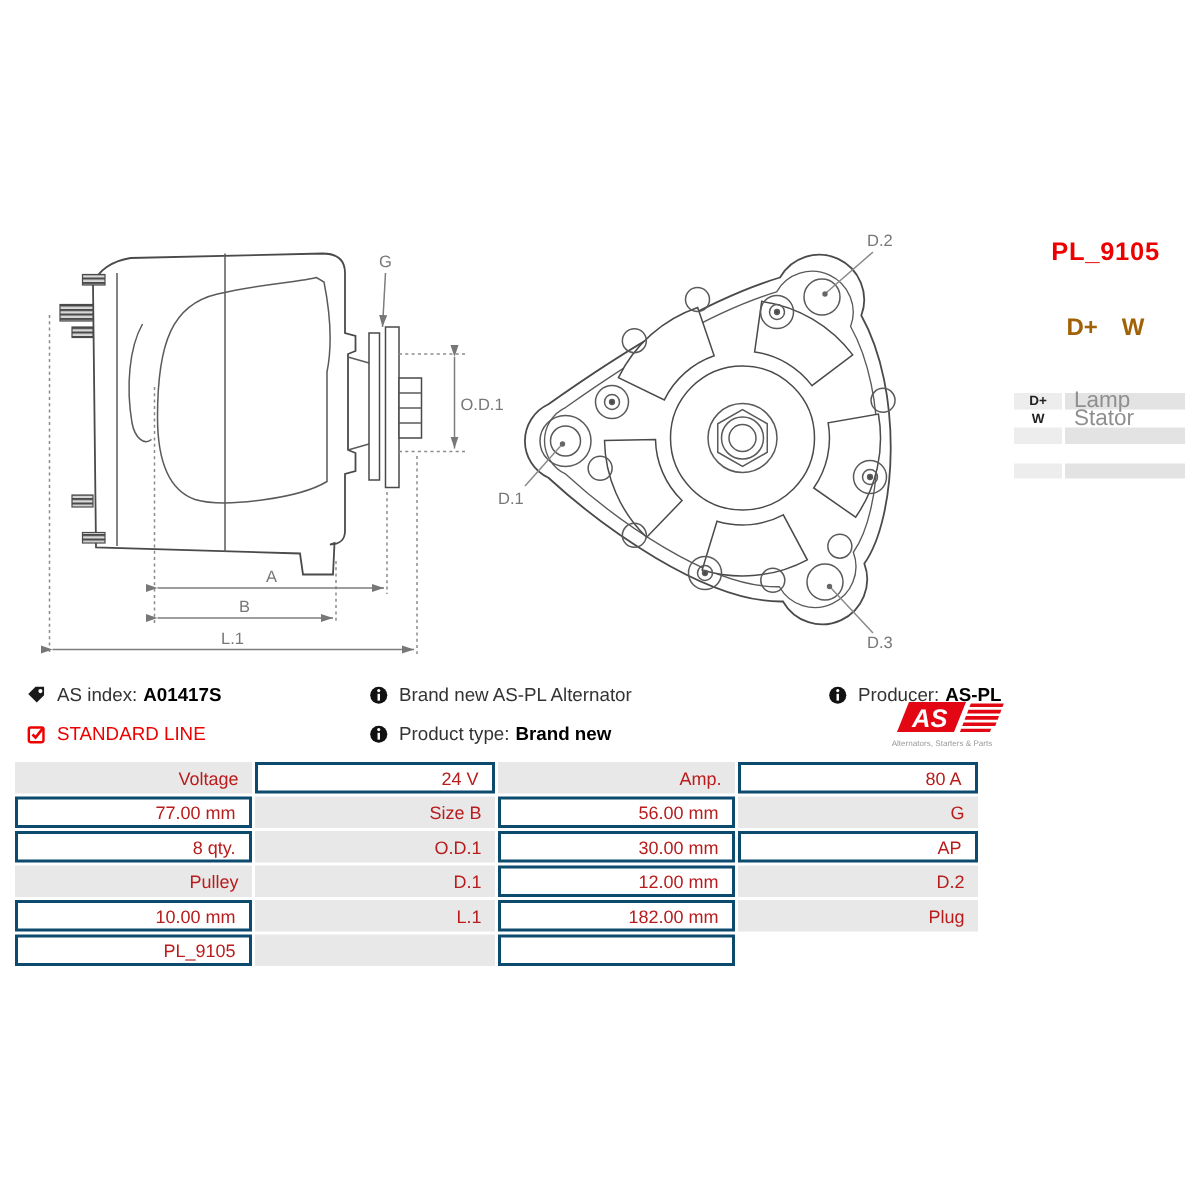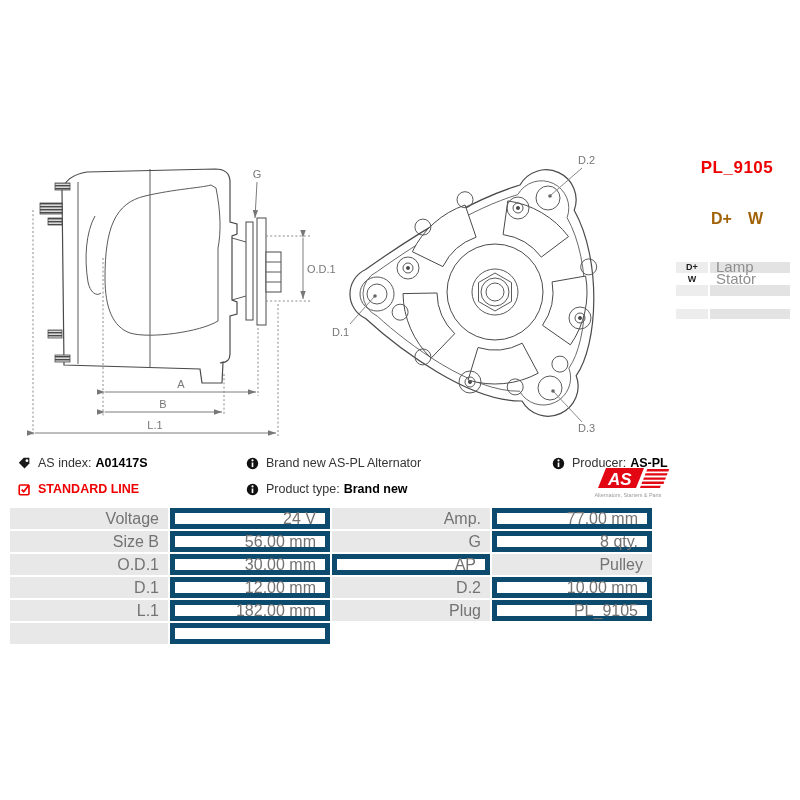--- a/index.html
+++ b/index.html
@@ -29,30 +29,30 @@
   .tt-row:nth-child(odd) .tt-t{background:#ededed;}
   .tt-row:nth-child(odd) .tt-d{background:#e3e3e3;}
   .tt-t{width:32px;font-size:9px;font-weight:bold;color:#222;text-align:center;line-height:10.7px;}
   .tt-d{flex:1;font-size:15px;color:#8f8f8f;padding-left:6px;line-height:10.7px;}
 
   
   .info-item{position:absolute;display:flex;align-items:center;gap:7px;
              font-size:12.5px;color:#333;white-space:nowrap;}
   .info-item .lbl{margin-right:4px;}
   .info-item b{color:#000000;}
-  .red-bold{font-weight:bold;}
+  .red-bold{font-weight:normal;}
   .logo-wrap{position:absolute;left:594px;top:467px;}
 
   
   .spec-table{position:absolute;left:10px;top:508px;display:grid;
               grid-template-columns:158px 160px 158px 160px;
-              grid-auto-rows:21px;gap:2px;font-size:16px;color:#737373;}
+              grid-auto-rows:21px;gap:2px;font-size:12px;color:#b91c1c;}
   .cell{display:flex;align-items:center;justify-content:flex-end;padding-right:9px;}
   .cell-label{background:#e8e8e8;}
-  .cell-value{background:#fff;border:5px solid #0c4a6e;}
+  .cell-value{background:#fff;border:2px solid #0c4a6e;}
 </style>
 </head>
 <body>
 
 <div class="page">
 
   <svg class="sideview" width="312" height="290" viewBox="0 0 312 290">
     <defs>
       <marker id="arrS" markerWidth="9" markerHeight="7" refX="8" refY="3.5" orient="auto">
         <polygon points="0,0.8 8,3.5 0,6.2" fill="#777"></polygon>
@@ -268,20 +268,21 @@
       </g>
       <text x="14" y="17.5" font-style="italic" font-weight="bold" font-size="17" fill="#fff">AS</text>
       <text x="34" y="30" text-anchor="middle" font-size="5.4" fill="#9a9a9a">Alternators, Starters &amp; Parts</text>
     </svg>
   </div>
 
   <div class="spec-table">
     <div class="cell cell-label">Voltage</div>
     <div class="cell cell-value">24 V</div>
     <div class="cell cell-label">Amp.</div>
+    <div class="cell cell-value">80 A</div>
 
     <div class="cell cell-value">77.00 mm</div>
     <div class="cell cell-label">Size B</div>
     <div class="cell cell-value">56.00 mm</div>
 
     <div class="cell cell-label">G</div>
     <div class="cell cell-value">8 qty.</div>
     <div class="cell cell-label">O.D.1</div>
     <div class="cell cell-value">30.00 mm</div>
 

